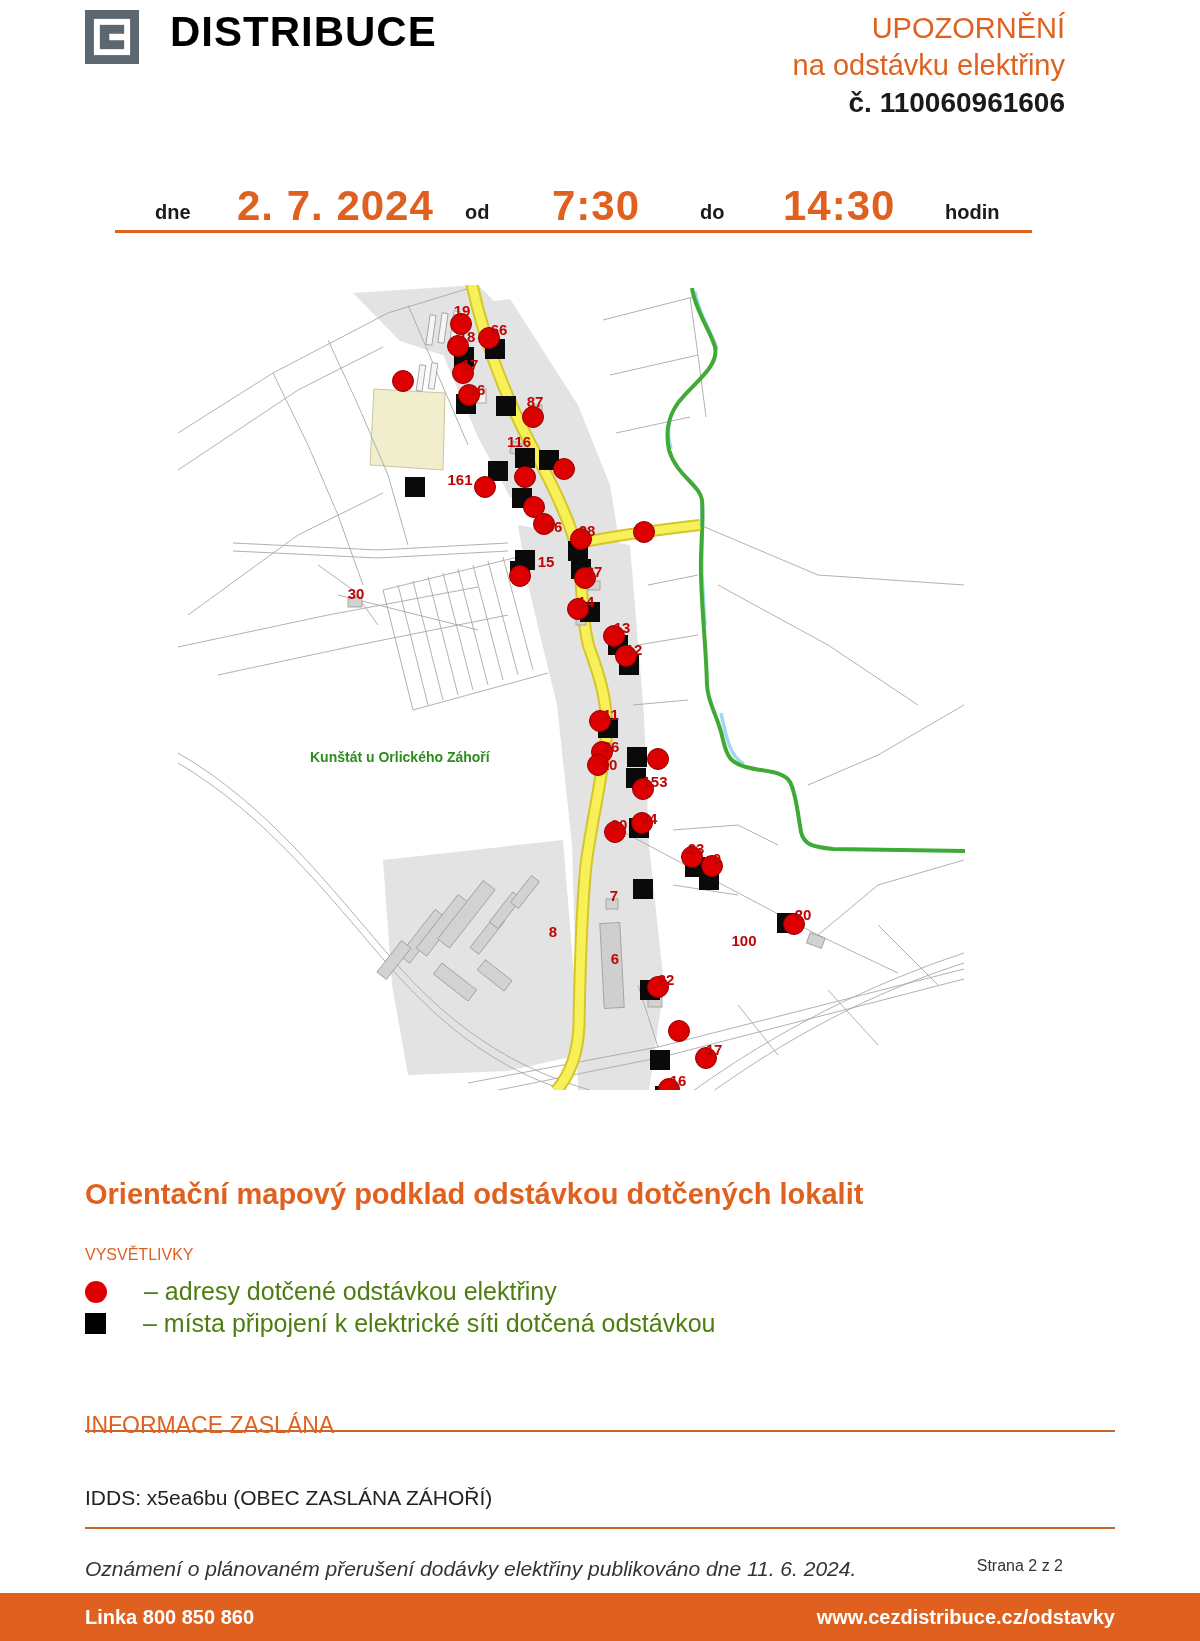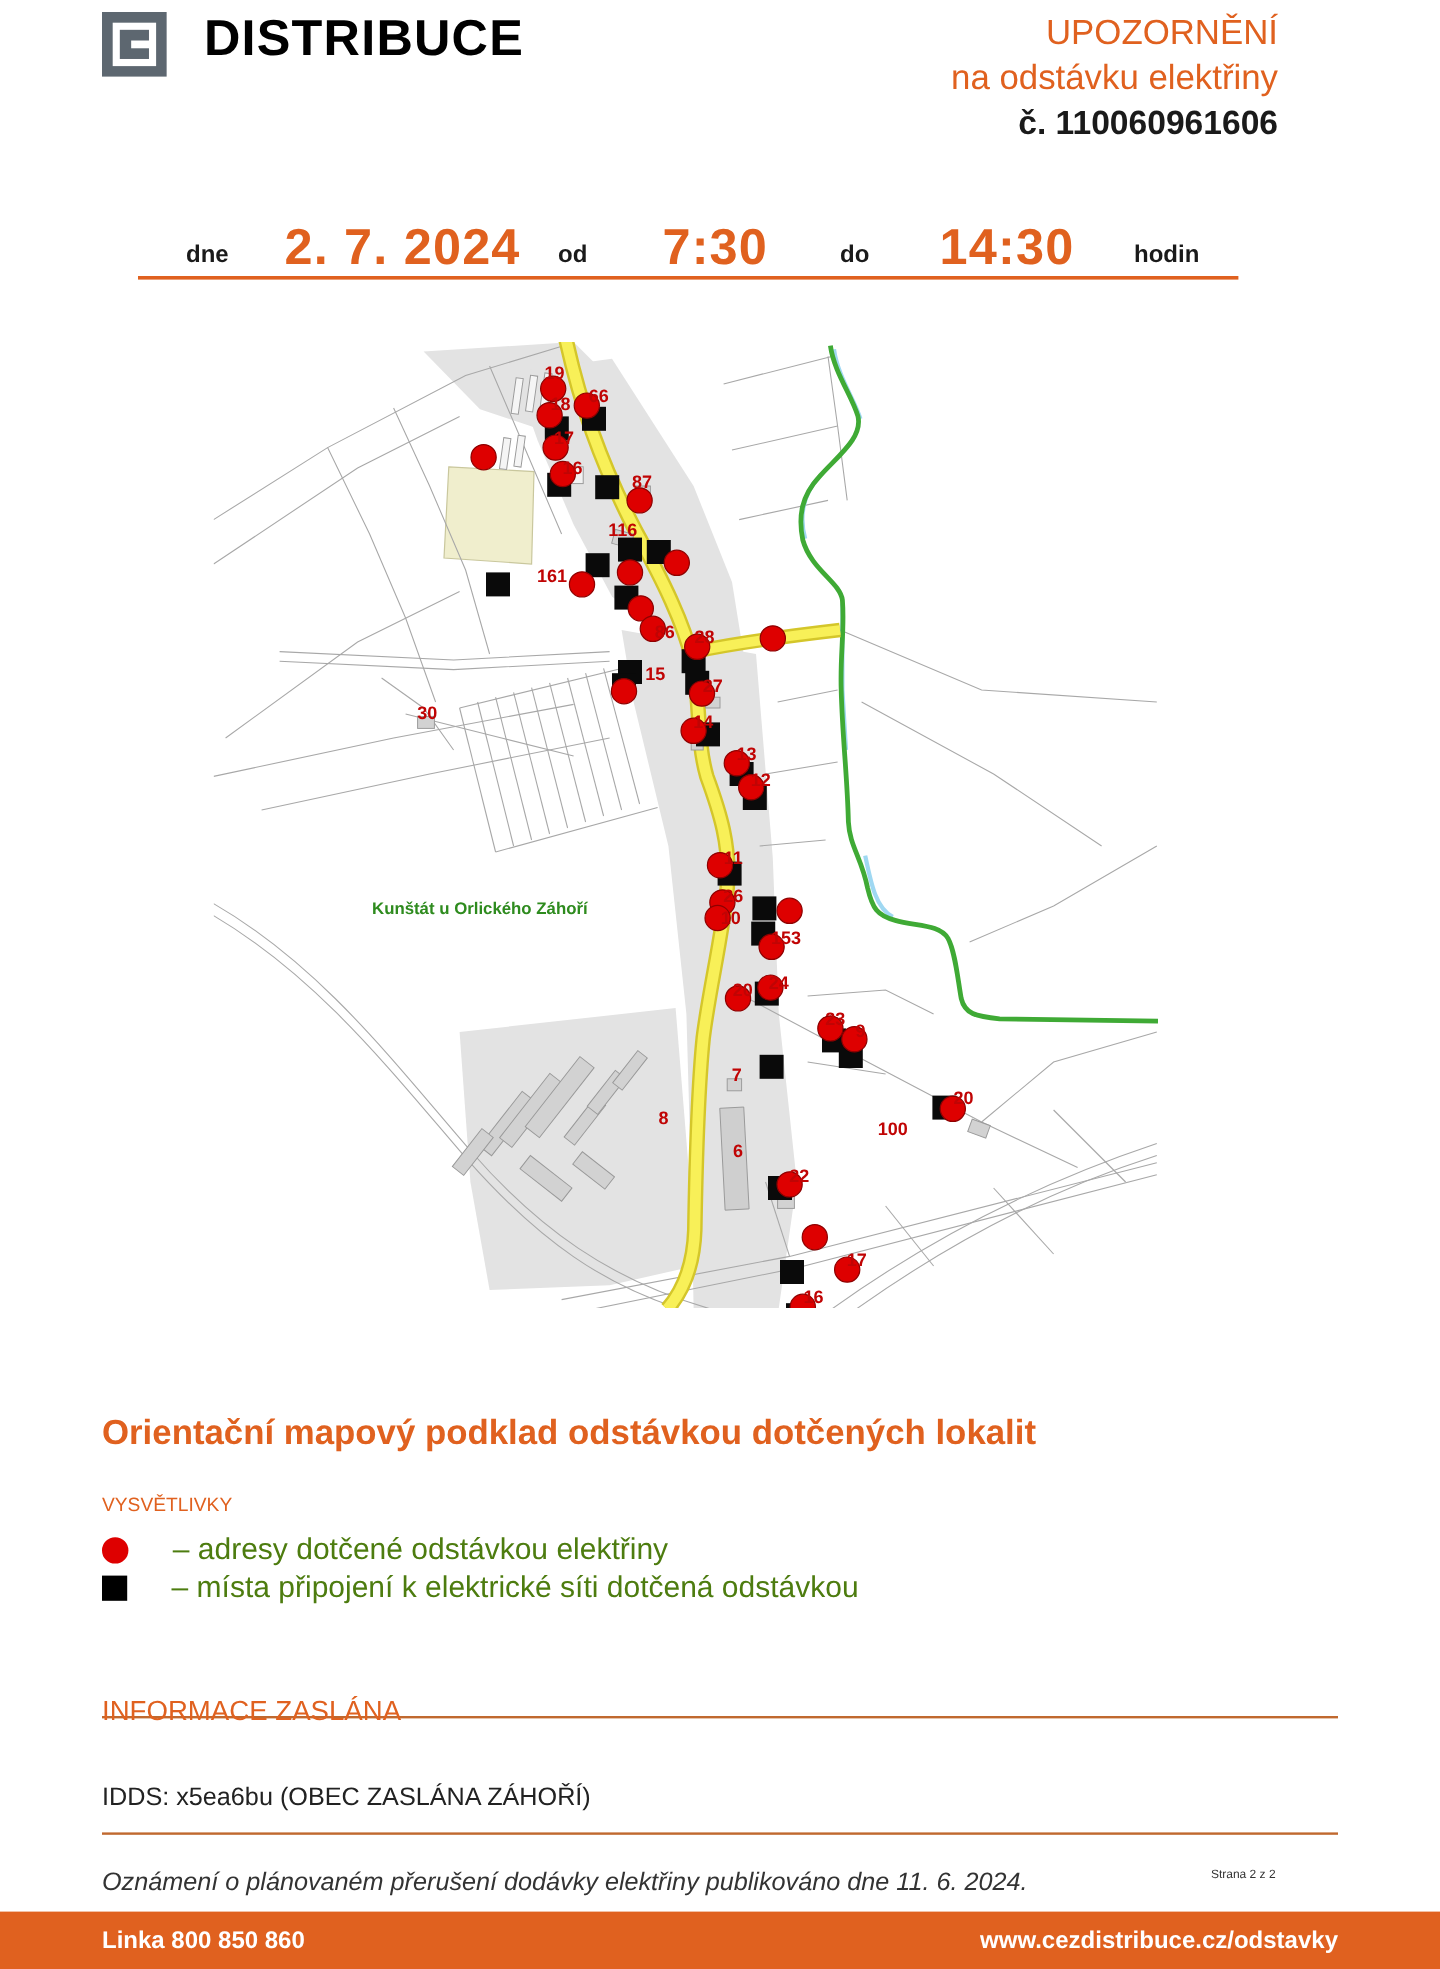--- a/index.html
+++ b/index.html
@@ -24,21 +24,21 @@
   .legend-row{left:85px;display:flex;align-items:center;gap:12px;}
   .lr1{top:1277px;} .lr2{top:1309px;}
   .sym-circle{width:22px;height:22px;border-radius:50%;background:#DE0000;display:inline-block;}
   .sym-square{width:21px;height:21px;background:#000;display:inline-block;}
   .legend-text{font-size:25px;color:#4d7c0f;margin-left:25px;}
   .hr{left:85px;width:1030px;height:2px;background:#C0692F;}
   .hr1{top:1430px;} .hr2{top:1527px;}
   .info-title{left:85px;top:1412px;font-size:23px;font-weight:normal;color:#E0611F;}
   .info-idds{left:85px;top:1486px;font-size:21px;color:#222;}
   .footnote{left:85px;top:1557px;font-size:21px;color:#333;font-style:italic;}
-  .pageno{right:137px;top:1557px;font-size:10px;color:#333;}
+  .pageno{right:137px;top:1557px;font-size:16px;color:#333;}
   .footerbar{left:0;top:1593px;width:1200px;height:60px;background:#E0611F;color:#fff;}
   .footerbar .ft{position:absolute;top:0;line-height:48px;font-size:20px;font-weight:bold;}
   .ft-left{left:85px;} .ft-right{right:85px;}
 </style>
 </head>
 <body>
 
 <div class="page">
 
   <svg class="abs logo" viewBox="0 0 100 100">

